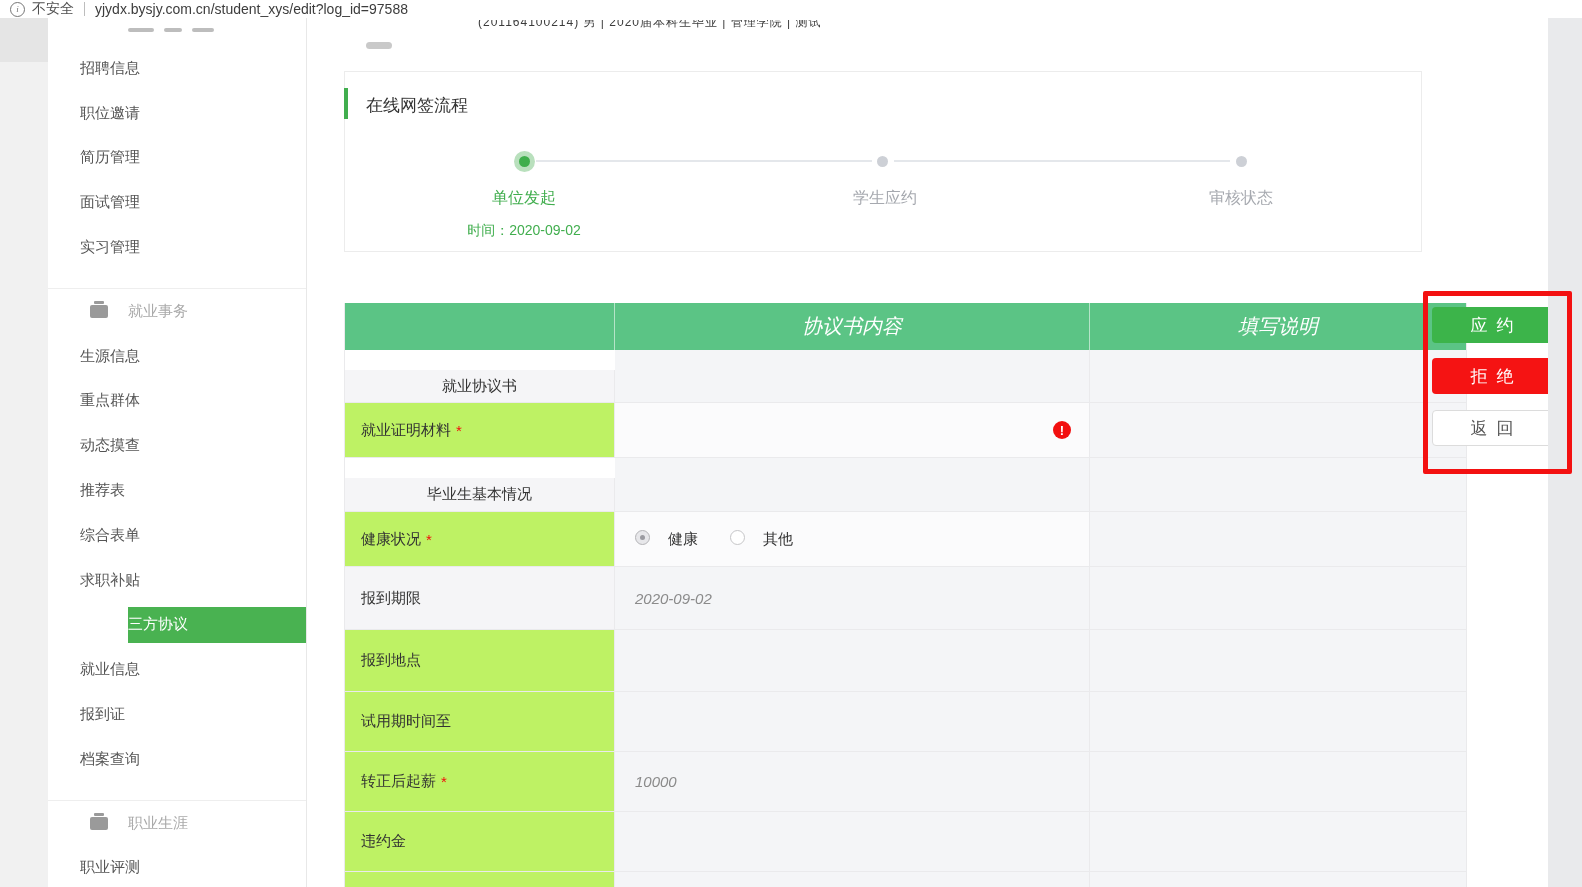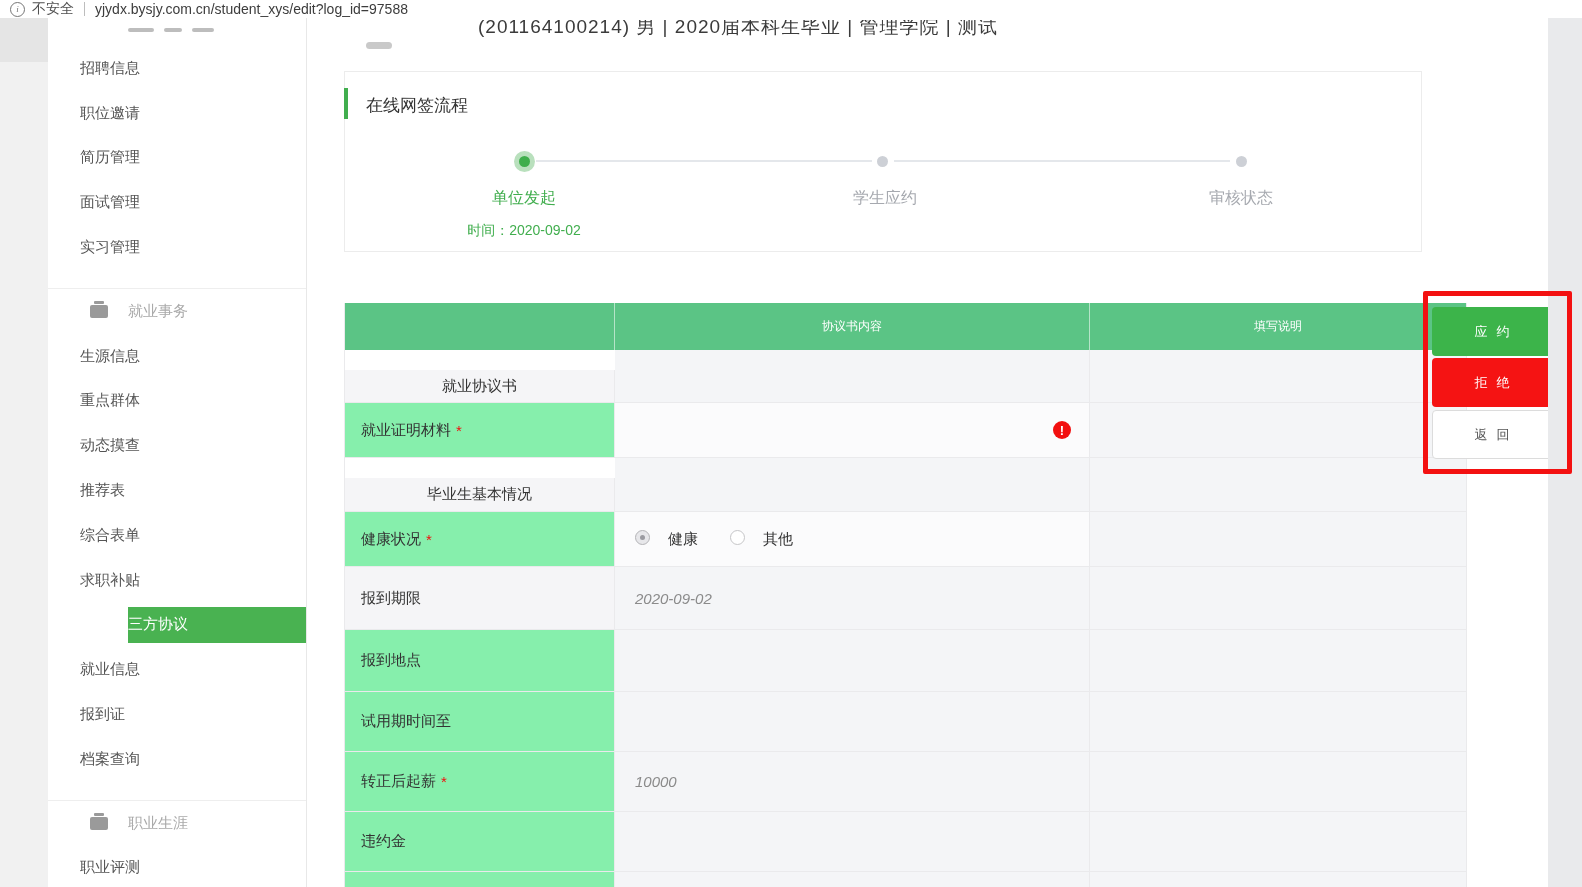--- a/index.html
+++ b/index.html
@@ -31,65 +31,65 @@
   .item.active{padding:4px 0 4px 80px;background:#49b251;background-clip:content-box;color:#fff;}
   .sect{color:#a9a9a9;}
   .sicon{position:relative;width:18px;height:13px;background:#9a9a9a;border-radius:2px;margin:0 0 0 42px;}
   .sicon::before{content:"";position:absolute;top:-4px;left:4px;width:10px;height:3px;background:#9a9a9a;border-radius:1px;}
   .sect .slabel{margin-left:20px;}
 
   
   .content{position:absolute;left:307px;top:18px;width:1275px;height:869px;background:#fff;overflow:hidden;}
   .avatar-frag{position:absolute;left:59px;top:24px;width:26px;height:7px;background:#c9c9c9;border-radius:4px;}
   .infoline{position:absolute;left:171px;top:2px;height:26px;overflow:hidden;}
-  .infoline span{display:block;margin-top:-6px;font-size:19px;color:#3b3b3b;letter-spacing:1px;white-space:nowrap;}
+  .infoline span{display:block;margin-top:-6px;font-size:12px;color:#3b3b3b;letter-spacing:1px;white-space:nowrap;}
 
   
   .pcard{position:absolute;left:37px;top:53px;width:1078px;height:181px;border:1px solid #ececec;box-sizing:border-box;background:#fff;}
   .greenbar{position:absolute;left:-1px;top:16px;width:4px;height:31px;background:#41ae4e;}
   .ptitle{position:absolute;left:21px;top:22px;font-size:17px;color:#333;}
   .sline{position:absolute;top:88px;height:2px;background:#e4e7eb;}
   .sl1{left:191px;width:336px;}
   .sl2{left:549px;width:336px;}
   .dot{position:absolute;border-radius:50%;}
   .dot.halo{width:21px;height:21px;background:#b9e0bd;top:79px;}
   .dot.core{width:11px;height:11px;background:#3fae4c;top:84px;}
   .dot.idle{width:11px;height:11px;background:#cdd0d6;top:84px;}
   .slabel-step{position:absolute;top:116px;width:160px;text-align:center;font-size:16px;}
   .slabel-step.on{color:#41ae4e;}
   .slabel-step.off{color:#a6a9af;}
   .ssub{position:absolute;top:150px;width:220px;text-align:center;font-size:14px;color:#41ae4e;}
 
   
   .atable{position:absolute;left:37px;top:285px;width:1123px;border-left:1px solid #eaeaec;border-right:1px solid #eaeaec;box-sizing:border-box;}
   .thead{display:grid;grid-template-columns:270px 475px 376px;height:47px;background:#5bc485;}
-  .thead .hc{display:flex;align-items:center;justify-content:center;color:#fff;font-size:12px;border-right:1px solid rgba(255,255,255,.55);}
+  .thead .hc{display:flex;align-items:center;justify-content:center;color:#fff;font-size:20px;border-right:1px solid rgba(255,255,255,.55);font-style:italic;}
   .thead .hc:last-child{border-right:none;}
   .trow{display:grid;grid-template-columns:270px 475px 376px;}
   .cell{position:relative;display:flex;align-items:center;border-bottom:1px solid #eaeaec;box-sizing:border-box;font-size:15px;color:#333;}
-  .lbl{padding-left:16px;border-right:1px solid #eaeaec;background:#86efac;}
+  .lbl{padding-left:16px;border-right:1px solid #eaeaec;background:#bef264;}
   .lbl.center{justify-content:center;padding-left:0;margin-top:20px;}
   .lbl.gbg{background:#f5f5f7;}
   .cnt{border-right:1px solid #eaeaec;background:#f4f5f7;padding-left:20px;}
   .cnt.lite{background:#fbfbfc;}
   .note{background:#f4f5f7;}
   .trow.partial .cell{border-bottom:none;}
   .star{color:#f20c0c;margin-left:5px;font-size:15px;}
   .val{color:#8b8b8b;font-style:italic;}
   .alert-ic{position:absolute;right:18px;top:50%;margin-top:-9px;width:18px;height:18px;border-radius:50%;background:#f20f0f;
             color:#fff;font-size:13px;font-weight:bold;display:flex;align-items:center;justify-content:center;}
   .rgroup{display:flex;gap:18px;}
   .radio{width:15px;height:15px;border-radius:50%;border:1px solid #c6c6c8;background:#fff;box-sizing:border-box;position:relative;display:inline-block;}
   .radio.checked{background:#e7e7ea;border-color:#b4b4b7;}
   .radio.checked::after{content:"";position:absolute;left:4px;top:4px;width:5px;height:5px;border-radius:50%;background:#9b9ba1;}
   .rlabel{margin:0 14px 0 0;color:#333;}
 
   
-  .btn{position:absolute;left:1125px;width:120px;height:49px;border-radius:4px;display:flex;align-items:center;justify-content:center;
-       font-size:13px;letter-spacing:9px;text-indent:9px;cursor:pointer;box-sizing:border-box;}
+  .btn{position:absolute;left:1125px;width:120px;height:36px;border-radius:4px;display:flex;align-items:center;justify-content:center;
+       font-size:17px;letter-spacing:9px;text-indent:9px;cursor:pointer;box-sizing:border-box;}
   .btn-accept{top:289px;background:#3cb44a;color:#fff;}
   .btn-reject{top:340px;background:#f51313;color:#fff;}
   .btn-back{top:392px;background:#fff;color:#555;border:1px solid #dcdcdc;}
   .ann-rect{position:absolute;left:1116px;top:273px;width:149px;height:183px;border:5px solid #f31111;border-radius:2px;box-sizing:border-box;pointer-events:none;z-index:40;}
 
   
   .rstrip{position:absolute;left:1241px;top:0;width:34px;height:869px;background:#e9eaec;}
 </style>
 </head>
 <body>

